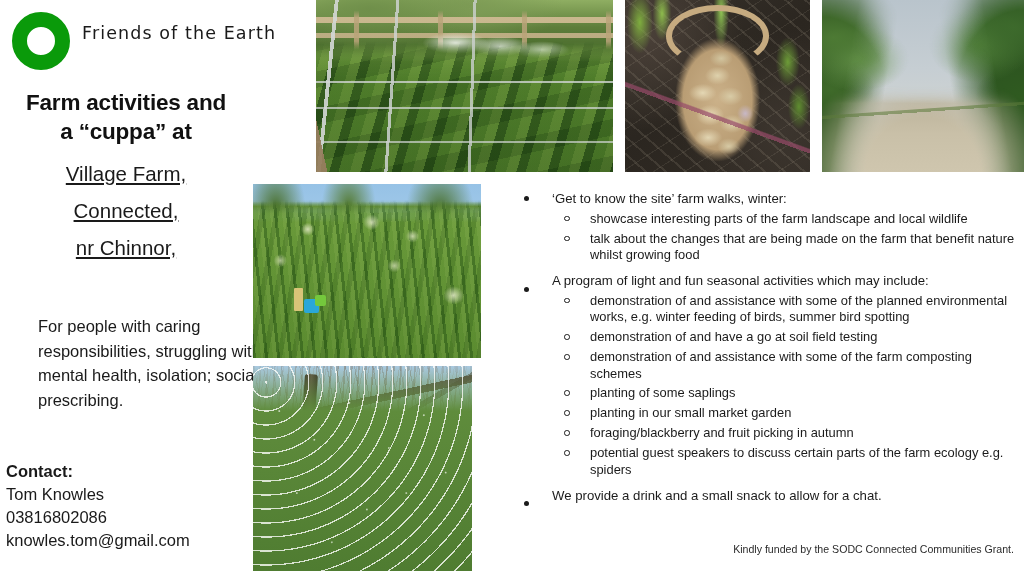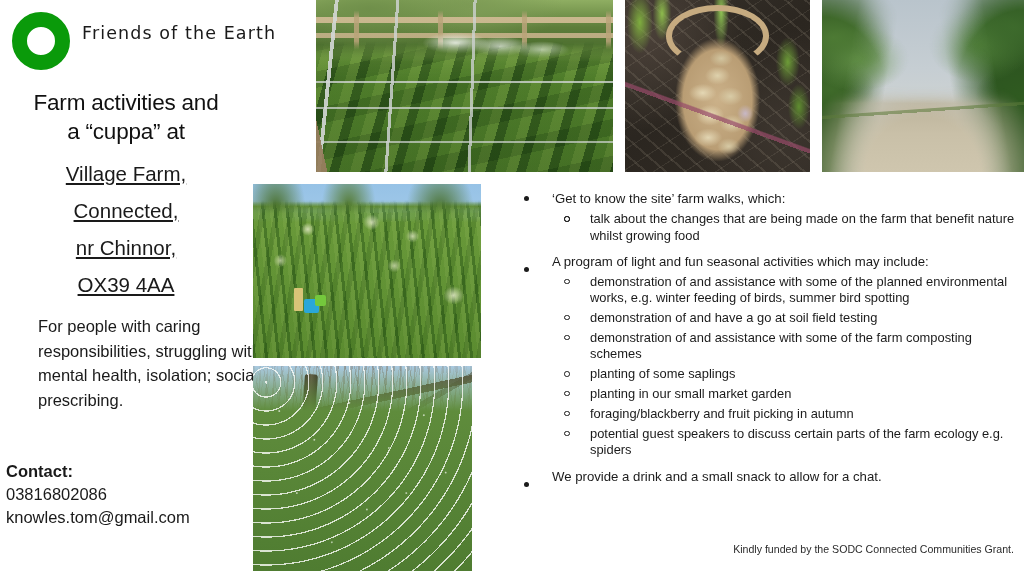--- a/index.html
+++ b/index.html
@@ -49,21 +49,21 @@
     color: #1a1a1a;
     white-space: nowrap;
   }
 
   .headline {
     position: absolute;
     left: 2px; top: 88px;
     width: 248px;
     text-align: center;
     font-size: 22.5px;
-    font-weight: normal;
+    font-weight: bold;
     line-height: 29px;
     letter-spacing: -0.2px;
     color: #111111;
   }
 
   .address {
     position: absolute;
     left: 2px; top: 155px;
     width: 248px;
     text-align: center;
@@ -419,27 +419,27 @@
 
   <div class="headline">
     <div>Farm activities and</div>
     <div>a “cuppa” at</div>
   </div>
 
   <div class="address">
     <div>Village Farm,</div>
     <div>Connected,</div>
     <div>nr Chinnor,</div>
-    <div>OX39 4AA</div>
   </div>
 
   <div class="audience">For people with caring responsibilities, struggling with mental health, isolation; social prescribing.</div>
 
   <div class="contact">
     <div class="contact-label">Contact:</div>
+    <div>Tom Knowles</div>
     <div>03816802086</div>
     <div>knowles.tom@gmail.com</div>
   </div>
 </div>
 
 <div class="photo" id="photo-allotment">
   <div class="layer allot-sky"></div>
   <div class="layer allot-fence"></div>
   <div class="layer allot-posts"></div>
   <div class="layer allot-cloche"></div>
@@ -485,24 +485,25 @@
   <div class="layer tre-shrub"></div>
   <div class="layer tre-grass"></div>
   <div class="layer tre-blossom"></div>
 </div>
 
 <div class="content">
   <ul class="lvl1">
 
     <li class="b1">
       <span class="bullet1"></span>
-      <span>‘Get to know the site’ farm walks, which:</span>
+      <span>‘Get to know the site’ farm walks, winter:</span>
       <ul class="lvl2">
         <li class="b2">
           <span class="bullet2"></span>
+          <span>showcase interesting parts of the farm landscape and local wildlife</span>
         </li>
         <li class="b2">
           <span class="bullet2"></span>
           <span>talk about the changes that are being made on the farm that benefit nature whilst growing food</span>
         </li>
       </ul>
     </li>
 
     <li class="b1 gap-top">
       <span class="bullet1" style="top:14.5px"></span>

